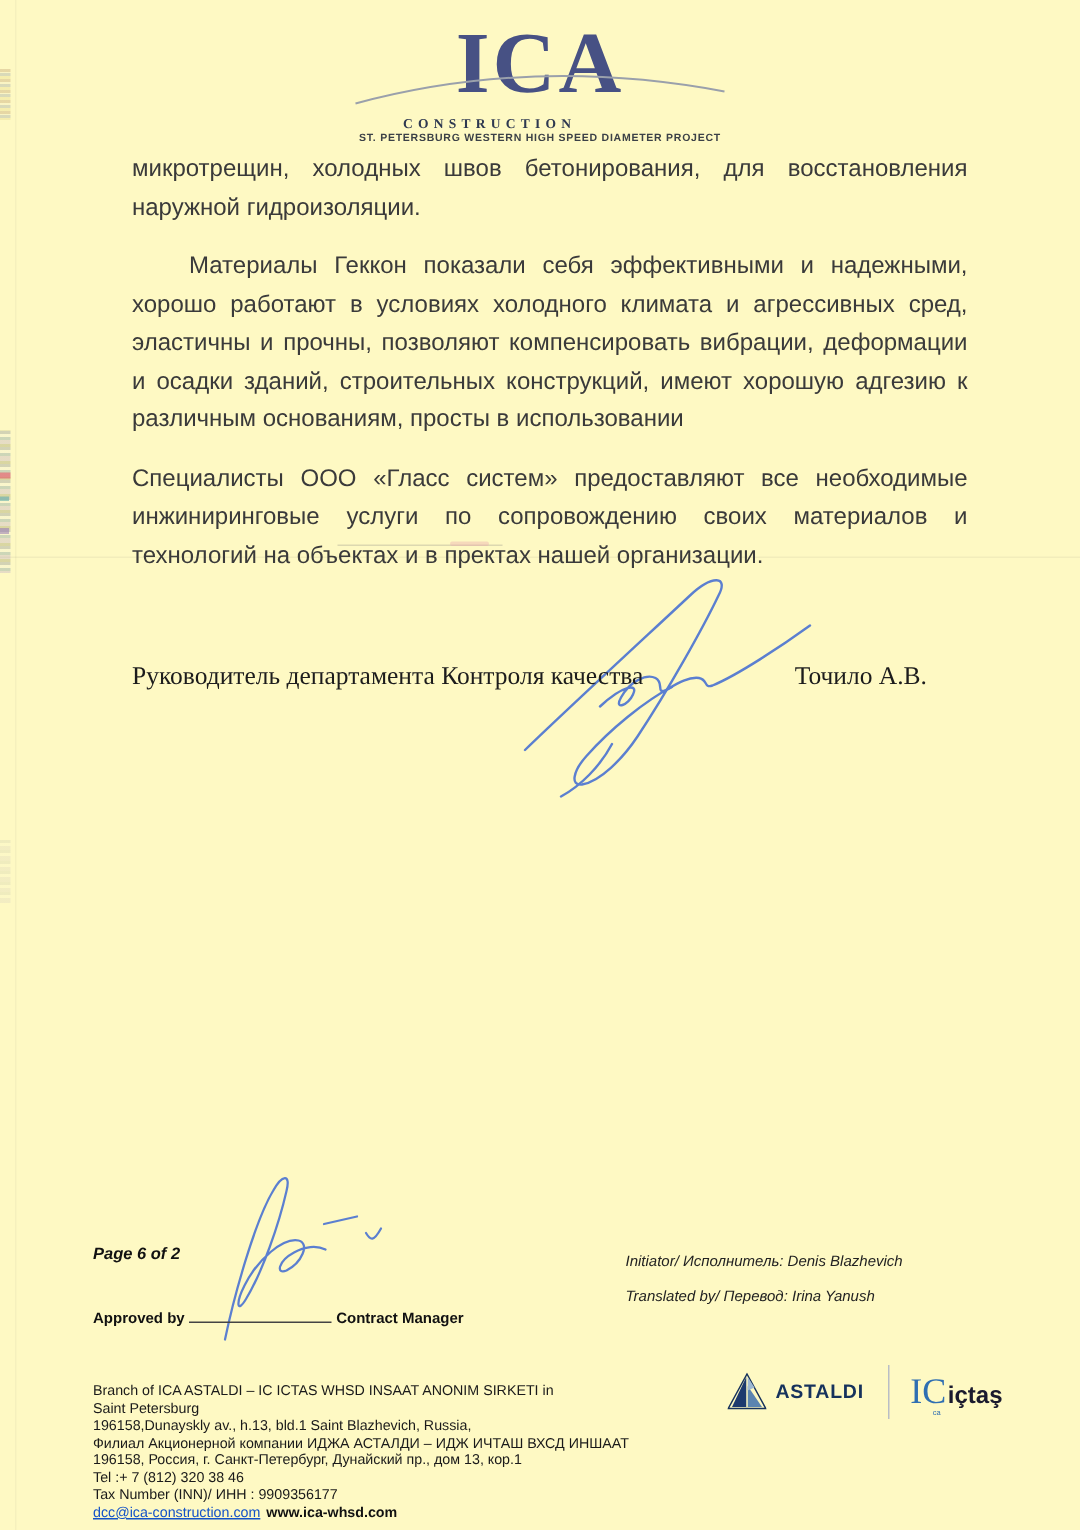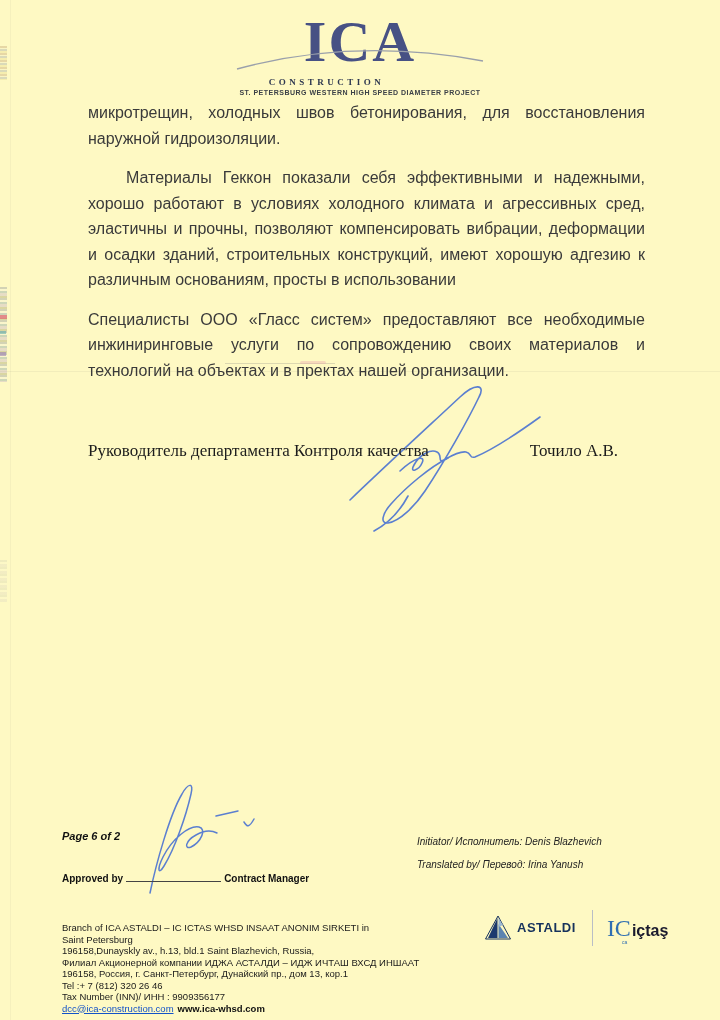--- a/index.html
+++ b/index.html
@@ -139,21 +139,21 @@
 
   <div class="initiator">Initiator/ Исполнитель: Denis Blazhevich</div>
   <div class="translator">Translated by/ Перевод:  Irina Yanush</div>
 
   <div class="address">
     <div>Branch of ICA ASTALDI – IC ICTAS WHSD INSAAT ANONIM SIRKETI in</div>
     <div>Saint Petersburg</div>
     <div>196158,Dunayskly av., h.13, bld.1 Saint Blazhevich, Russia,</div>
     <div>Филиал Акционерной компании ИДЖА АСТАЛДИ – ИДЖ ИЧТАШ ВХСД ИНШААТ</div>
     <div>196158, Россия, г. Санкт-Петербург, Дунайский пр., дом 13, кор.1</div>
-    <div>Tel :+ 7 (812) 320 26 46</div>
+    <div>Tel :+ 7 (812) 320 38 46</div>
     <div>Tax Number (INN)/ ИНН : 9909356177</div>
     <div>
       <a class="email">dcc@ica-construction.com</a><span class="site">www.ica-whsd.com</span>
     </div>
   </div>
 
   <div class="partner-logos">
     <svg width="26" height="25" viewBox="0 0 26 25">
       <polygon points="13,1 25.5,24 0.5,24" fill="none" stroke="#16325c" stroke-width="1"></polygon>
       <polygon points="12.5,3 12.5,23 3,23" fill="#1d3a6e"></polygon>

